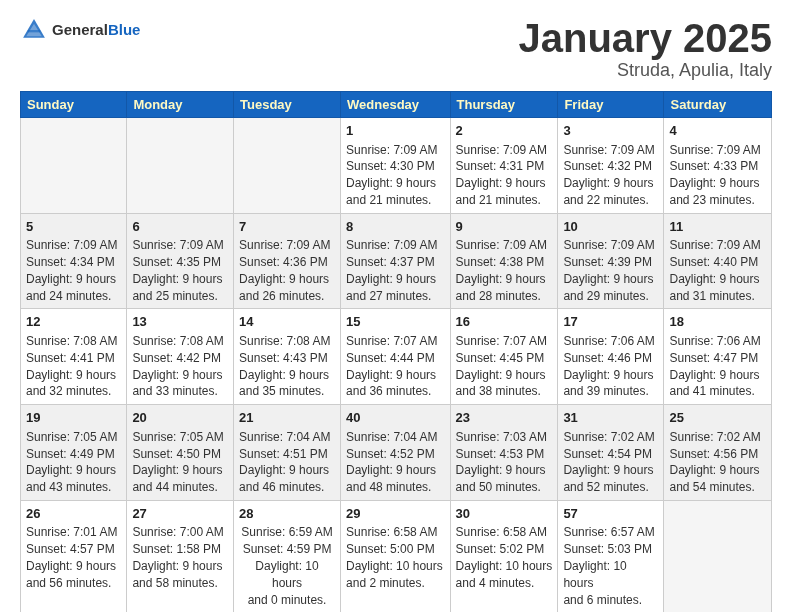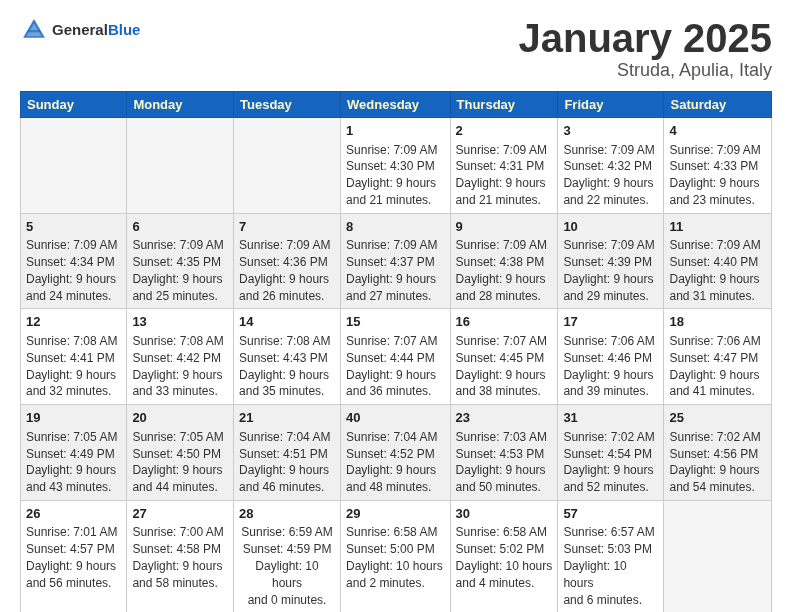--- a/index.html
+++ b/index.html
@@ -314,21 +314,21 @@
           <td>
             <div class="day-number">26</div>
             <div class="day-info" style="white-space: pre-line;">Sunrise: 7:01 AM
 Sunset: 4:57 PM
 Daylight: 9 hours
 and 56 minutes.</div>
           </td>
           <td>
             <div class="day-number">27</div>
             <div class="day-info" style="white-space: pre-line;">Sunrise: 7:00 AM
-Sunset: 4:58 PM
+Sunset: 1:58 PM
 Daylight: 9 hours
 and 58 minutes.</div>
           </td>
           <td>
             <div class="day-number">28</div>
             <div class="day-info" style="white-space: pre-line; text-align: center;">Sunrise: 6:59 AM
 Sunset: 4:59 PM
 Daylight: 10 hours
 and 0 minutes.</div>
           </td>

